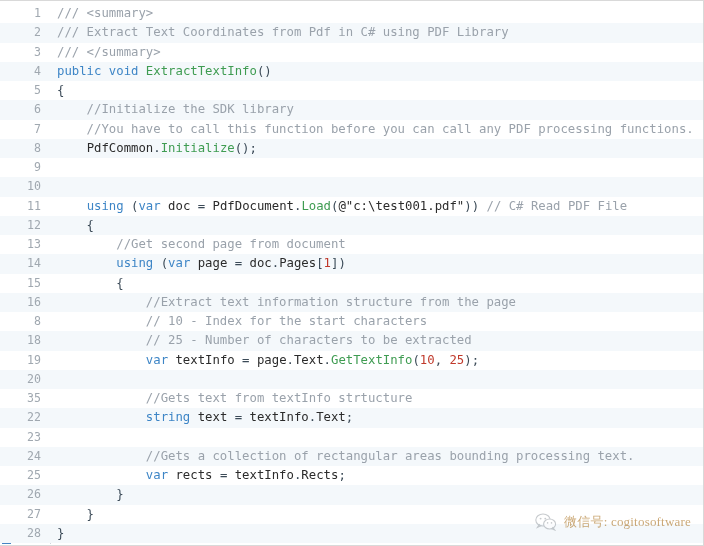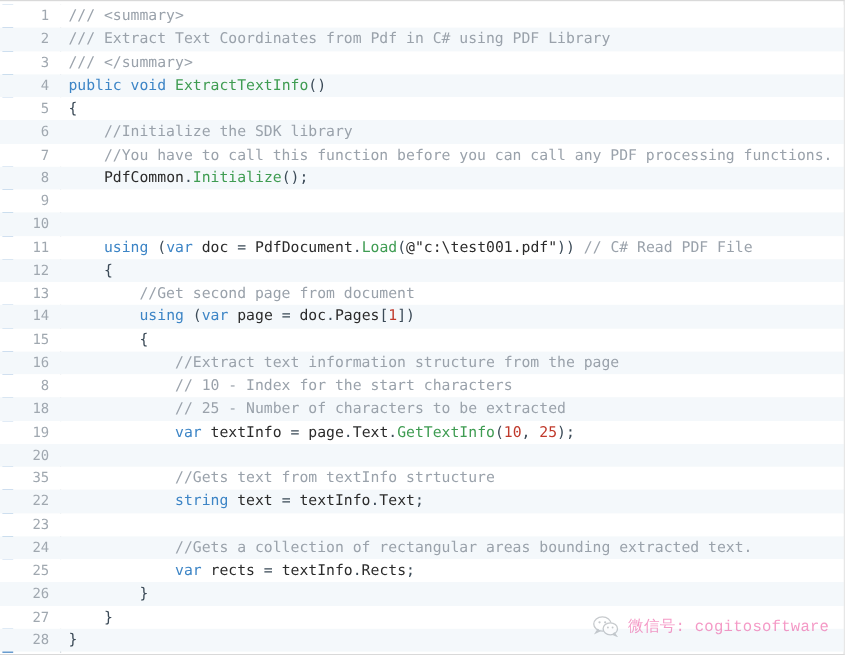--- a/index.html
+++ b/index.html
@@ -98,23 +98,23 @@
     position: absolute;
     right: 12px;
     bottom: 14px;
     display: flex;
     align-items: center;
     gap: 7px;
     opacity: 0.55;
     pointer-events: none;
   }
   #watermark .wm-text {
-    font-family: Liberation Mono, monospace;
+    font-family: Liberation Serif, serif;
     font-size: 13px;
-    color: #ec4899;
+    color: #a16207;
     letter-spacing: 0.2px;
   }
   #watermark svg { display: block; }
 </style>
 </head>
 <body>
 
 <div id="code-viewer">
 
   <div id="accent-bar"></div>
@@ -137,21 +137,21 @@
       <div class="code-line alt"><span class="ln">14</span><span class="code-text"><span class="t-plain">        </span><span class="t-kw">using</span><span class="t-plain"> </span><span class="t-punc">(</span><span class="t-kw">var</span><span class="t-plain"> page </span><span class="t-punc">=</span><span class="t-plain"> doc</span><span class="t-punc">.</span><span class="t-plain">Pages</span><span class="t-punc">[</span><span class="t-num">1</span><span class="t-punc">])</span></span></div>
       <div class="code-line"><span class="ln">15</span><span class="code-text"><span class="t-punc">        {</span></span></div>
       <div class="code-line alt"><span class="ln">16</span><span class="code-text"><span class="t-com">            //Extract text information structure from the page</span></span></div>
       <div class="code-line"><span class="ln">8</span><span class="code-text"><span class="t-com">            // 10 - Index for the start characters</span></span></div>
       <div class="code-line alt"><span class="ln">18</span><span class="code-text"><span class="t-com">            // 25 - Number of characters to be extracted</span></span></div>
       <div class="code-line"><span class="ln">19</span><span class="code-text"><span class="t-plain">            </span><span class="t-kw">var</span><span class="t-plain"> textInfo </span><span class="t-punc">=</span><span class="t-plain"> page</span><span class="t-punc">.</span><span class="t-plain">Text</span><span class="t-punc">.</span><span class="t-meth">GetTextInfo</span><span class="t-punc">(</span><span class="t-num">10</span><span class="t-punc">,</span><span class="t-plain"> </span><span class="t-num">25</span><span class="t-punc">);</span></span></div>
       <div class="code-line alt"><span class="ln">20</span><span class="code-text"><span class="t-plain"></span></span></div>
       <div class="code-line"><span class="ln">35</span><span class="code-text"><span class="t-com">            //Gets text from textInfo strtucture</span></span></div>
       <div class="code-line alt"><span class="ln">22</span><span class="code-text"><span class="t-plain">            </span><span class="t-kw">string</span><span class="t-plain"> text </span><span class="t-punc">=</span><span class="t-plain"> textInfo</span><span class="t-punc">.</span><span class="t-plain">Text</span><span class="t-punc">;</span></span></div>
       <div class="code-line"><span class="ln">23</span><span class="code-text"><span class="t-plain"></span></span></div>
-      <div class="code-line alt"><span class="ln">24</span><span class="code-text"><span class="t-com">            //Gets a collection of rectangular areas bounding extracted text.</span></span></div>
+      <div class="code-line alt"><span class="ln">24</span><span class="code-text"><span class="t-com">            //Gets a collection of rectangular areas bounding processing text.</span></span></div>
       <div class="code-line"><span class="ln">25</span><span class="code-text"><span class="t-plain">            </span><span class="t-kw">var</span><span class="t-plain"> rects </span><span class="t-punc">=</span><span class="t-plain"> textInfo</span><span class="t-punc">.</span><span class="t-plain">Rects</span><span class="t-punc">;</span></span></div>
       <div class="code-line alt"><span class="ln">26</span><span class="code-text"><span class="t-punc">        }</span></span></div>
       <div class="code-line"><span class="ln">27</span><span class="code-text"><span class="t-punc">    }</span></span></div>
       <div class="code-line alt"><span class="ln">28</span><span class="code-text"><span class="t-punc">}</span></span></div>
     </div>
 
   <div id="watermark">
     <span>
       <svg width="22" height="18" viewBox="0 0 22 18" aria-hidden="true">
         <ellipse cx="8" cy="7" rx="7.2" ry="6" fill="none" stroke="#9aa0a6" stroke-width="1.1"></ellipse>

